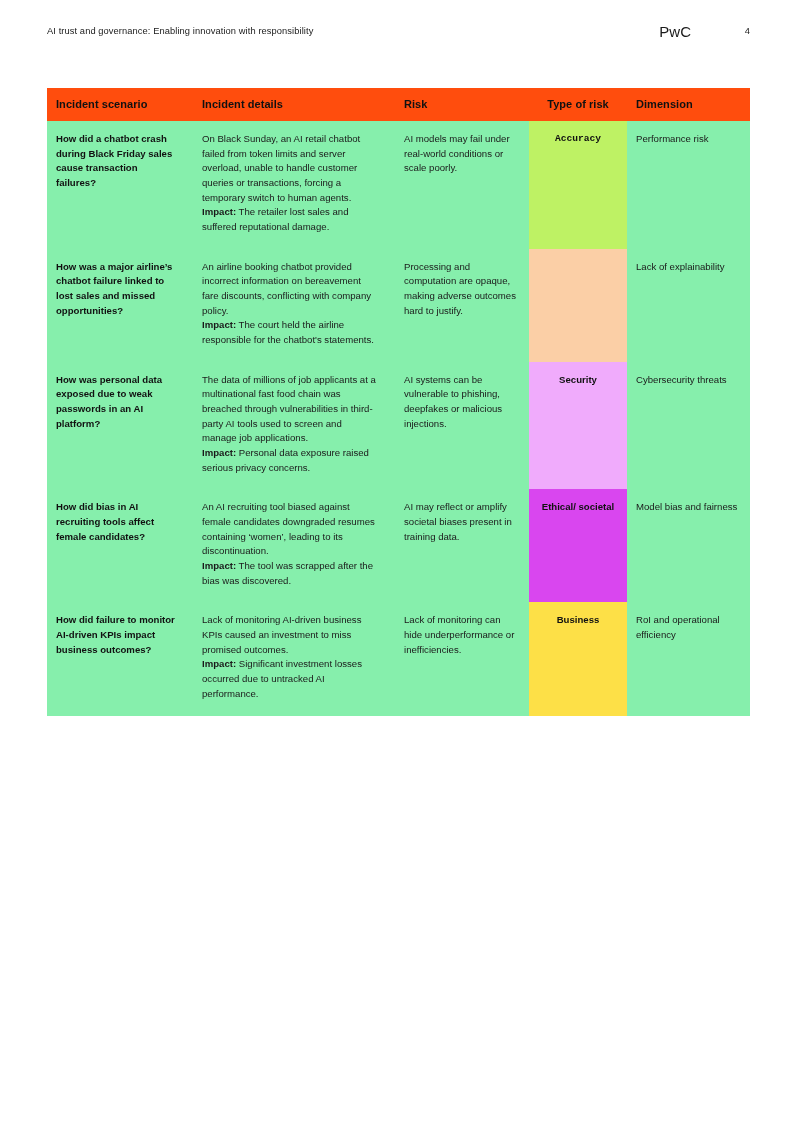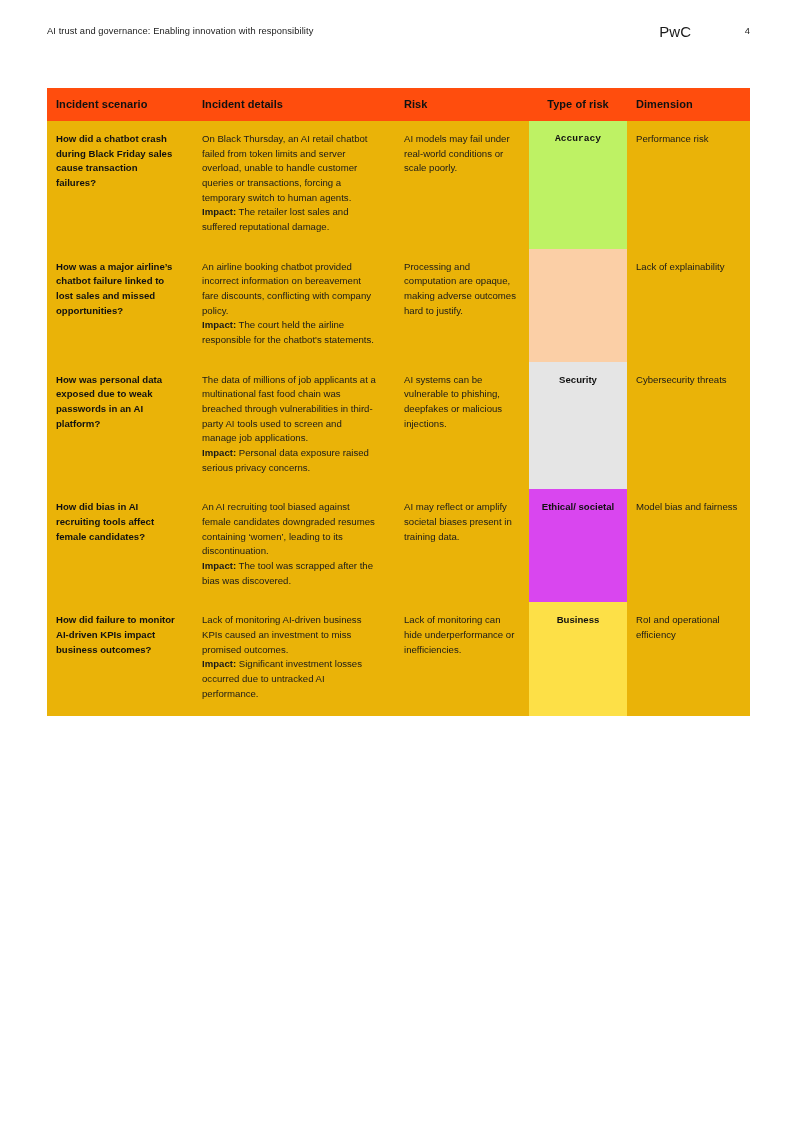--- a/index.html
+++ b/index.html
@@ -74,21 +74,21 @@
   }
   .risk-table thead th.th-type { text-align: center; padding-left: 4px; padding-right: 4px;}
   .risk-table thead th.th-scenario { padding-left: 9px; }
 
   .risk-table tbody td {
     vertical-align: top;
     padding: 11px 9px 14px 9px;
     font-size: 9.6px;
     line-height: 1.53;
     border: none;
-    background: #eab308;
+    background: #86efac;
   }
   .risk-table tbody td.scenario {
     font-weight: bold;
     color: #111111;
     padding-right: 14px;
   }
   .risk-table tbody td.details { padding-right: 18px; }
   .risk-table tbody td.risk { padding-right: 9px; }
   .risk-table tbody td.type {
     font-weight: bold;
@@ -128,21 +128,21 @@
       <th>Incident details</th>
       <th>Risk</th>
       <th class="th-type">Type of risk</th>
       <th>Dimension</th>
     </tr>
   </thead>
   <tbody>
       <tr>
         <td class="scenario">How did a chatbot crash during Black Friday sales cause transaction failures?</td>
         <td class="details">
-          <p class="para">On Black Thursday, an AI retail chatbot failed from token limits and server overload, unable to handle customer queries or transactions, forcing a temporary switch to human agents.</p>
+          <p class="para">On Black Sunday, an AI retail chatbot failed from token limits and server overload, unable to handle customer queries or transactions, forcing a temporary switch to human agents.</p>
           <p class="para impact-para"><span class="impact-label">Impact:</span><span> The retailer lost sales and suffered reputational damage.</span></p>
         </td>
         <td class="risk">AI models may fail under real-world conditions or scale poorly.</td>
         <td class="type" style="background: #bef264; font-family: Liberation Mono, monospace;">Accuracy</td>
         <td class="dimension">Performance risk</td>
       </tr>
       <tr>
         <td class="scenario">How was a major airline’s chatbot failure linked to lost sales and missed opportunities?</td>
         <td class="details">
           <p class="para">An airline booking chatbot provided incorrect information on bereavement fare discounts, conflicting with company policy.</p>
@@ -152,21 +152,21 @@
         <td class="type" style="background: rgb(251, 207, 166);"></td>
         <td class="dimension">Lack of explainability</td>
       </tr>
       <tr>
         <td class="scenario">How was personal data exposed due to weak passwords in an AI platform?</td>
         <td class="details">
           <p class="para">The data of millions of job applicants at a multinational fast food chain was breached through vulnerabilities in third-party AI tools used to screen and manage job applications.</p>
           <p class="para impact-para"><span class="impact-label">Impact:</span><span> Personal data exposure raised serious privacy concerns.</span></p>
         </td>
         <td class="risk">AI systems can be vulnerable to phishing, deepfakes or malicious injections.</td>
-        <td class="type" style="background: #e5e5e5;">Security</td>
+        <td class="type" style="background: #f0abfc;">Security</td>
         <td class="dimension">Cybersecurity threats</td>
       </tr>
       <tr>
         <td class="scenario">How did bias in AI recruiting tools affect female candidates?</td>
         <td class="details">
           <p class="para">An AI recruiting tool biased against female candidates downgraded resumes containing ‘women’, leading to its discontinuation.</p>
           <p class="para impact-para"><span class="impact-label">Impact:</span><span> The tool was scrapped after the bias was discovered.</span></p>
         </td>
         <td class="risk">AI may reflect or amplify societal biases present in training data.</td>
         <td class="type" style="background: #d946ef;">Ethical/ societal</td>

